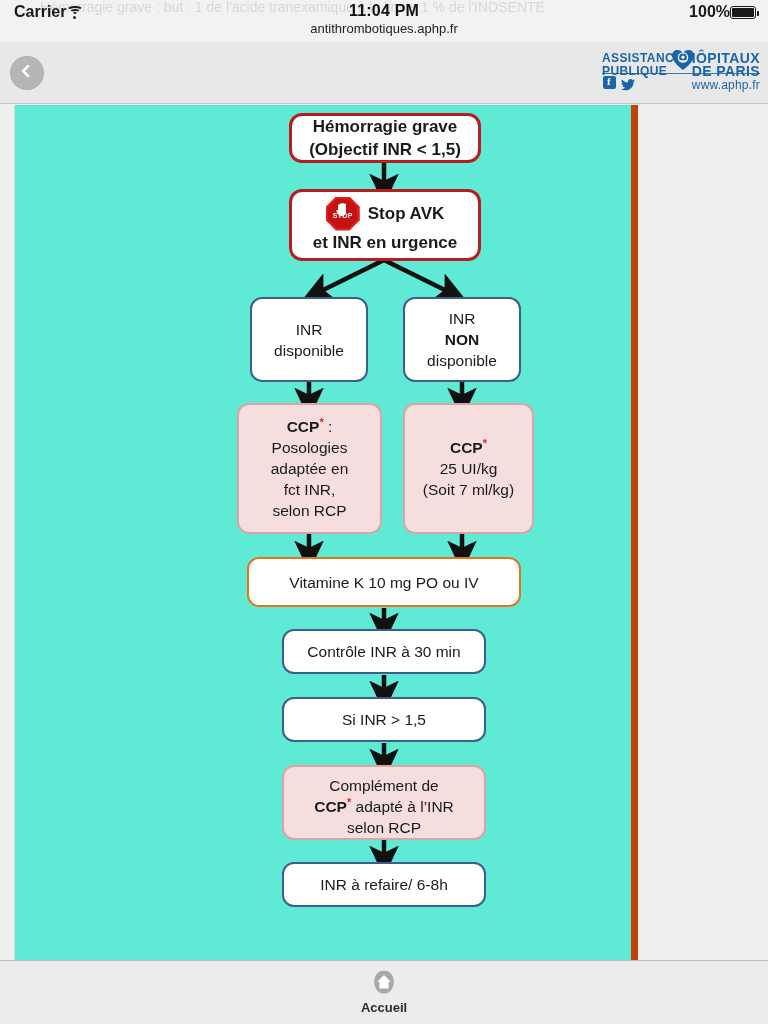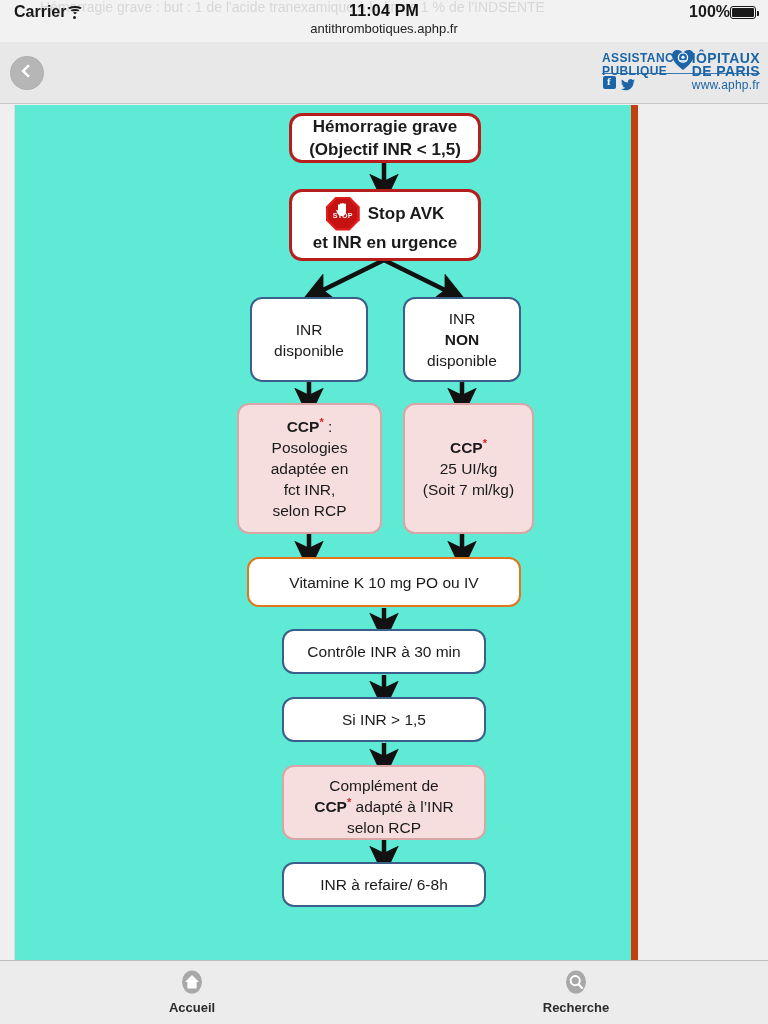--- a/index.html
+++ b/index.html
@@ -336,25 +336,15 @@
       <span class="ic">
         <svg viewBox="0 0 26 26" width="26" height="26">
           <ellipse cx="13" cy="13" rx="10" ry="11.5" fill="#a8a8a8"></ellipse>
           <path d="M13 6 L20 13 L17.6 13 L17.6 19.5 L8.4 19.5 L8.4 13 L6 13 Z" fill="#ffffff"></path>
         </svg>
       </span>
       <span class="lb">Accueil</span>
     </div>
 
 
-    <div class="tab">
-      <span class="ic">
-        <svg viewBox="0 0 26 26" width="26" height="26">
-          <ellipse cx="13" cy="13" rx="10" ry="11.5" fill="#a8a8a8"></ellipse>
-          <circle cx="12.2" cy="11.6" r="4.6" fill="none" stroke="#ffffff" stroke-width="1.9"></circle>
-          <line x1="15.6" y1="15.2" x2="19" y2="19" stroke="#ffffff" stroke-width="2.2" stroke-linecap="round"></line>
-        </svg>
-      </span>
-      <span class="lb">Recherche</span>
-    </div>
   </div>
 
 </div>
 
 </body></html>

